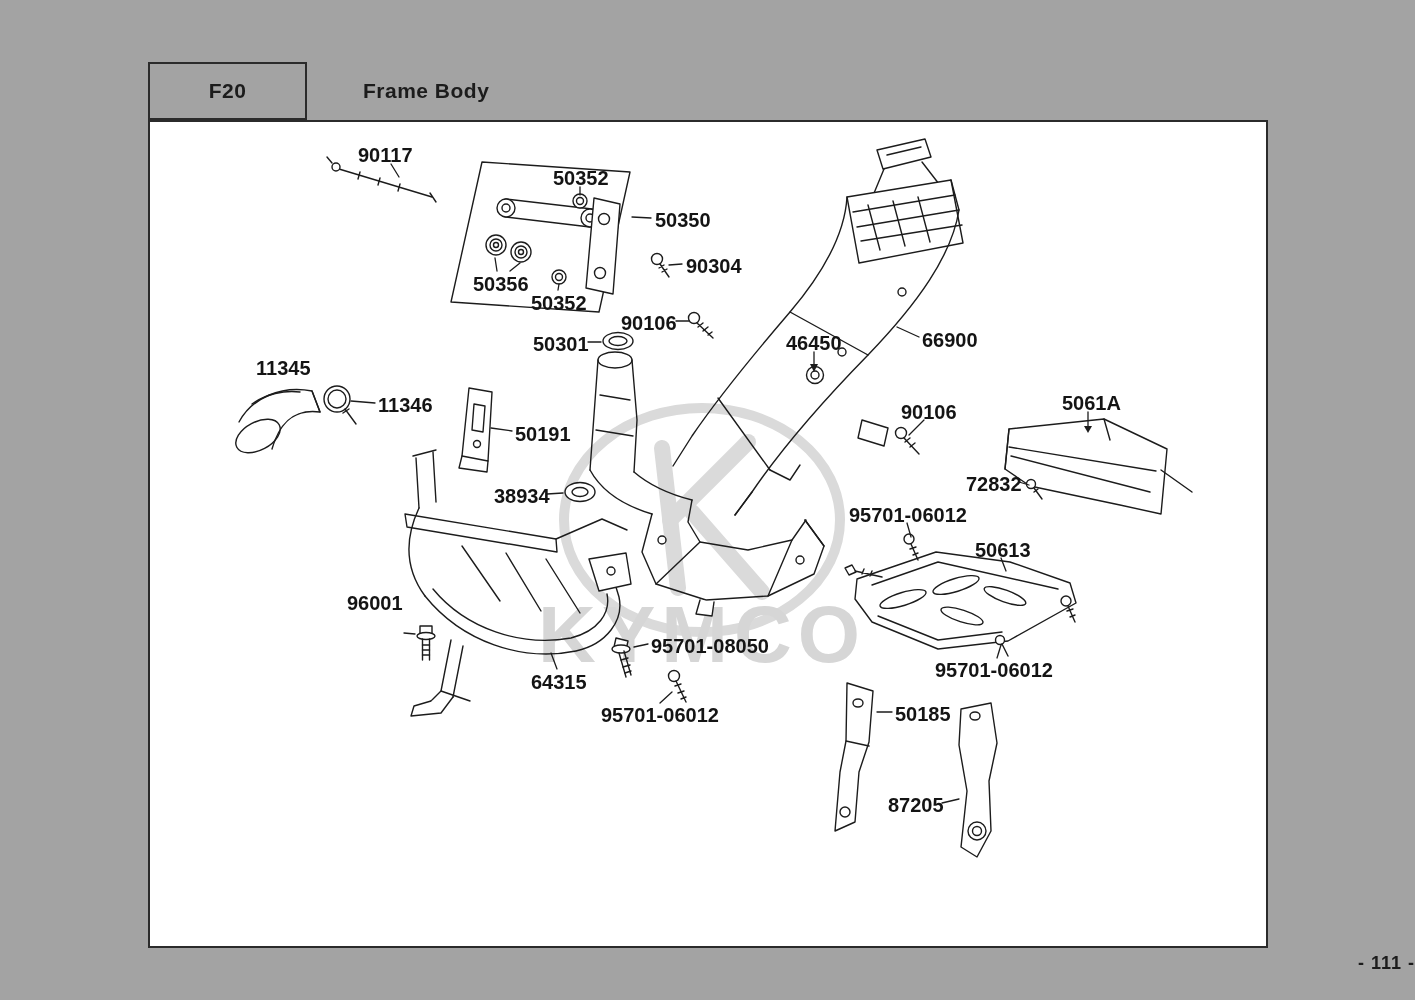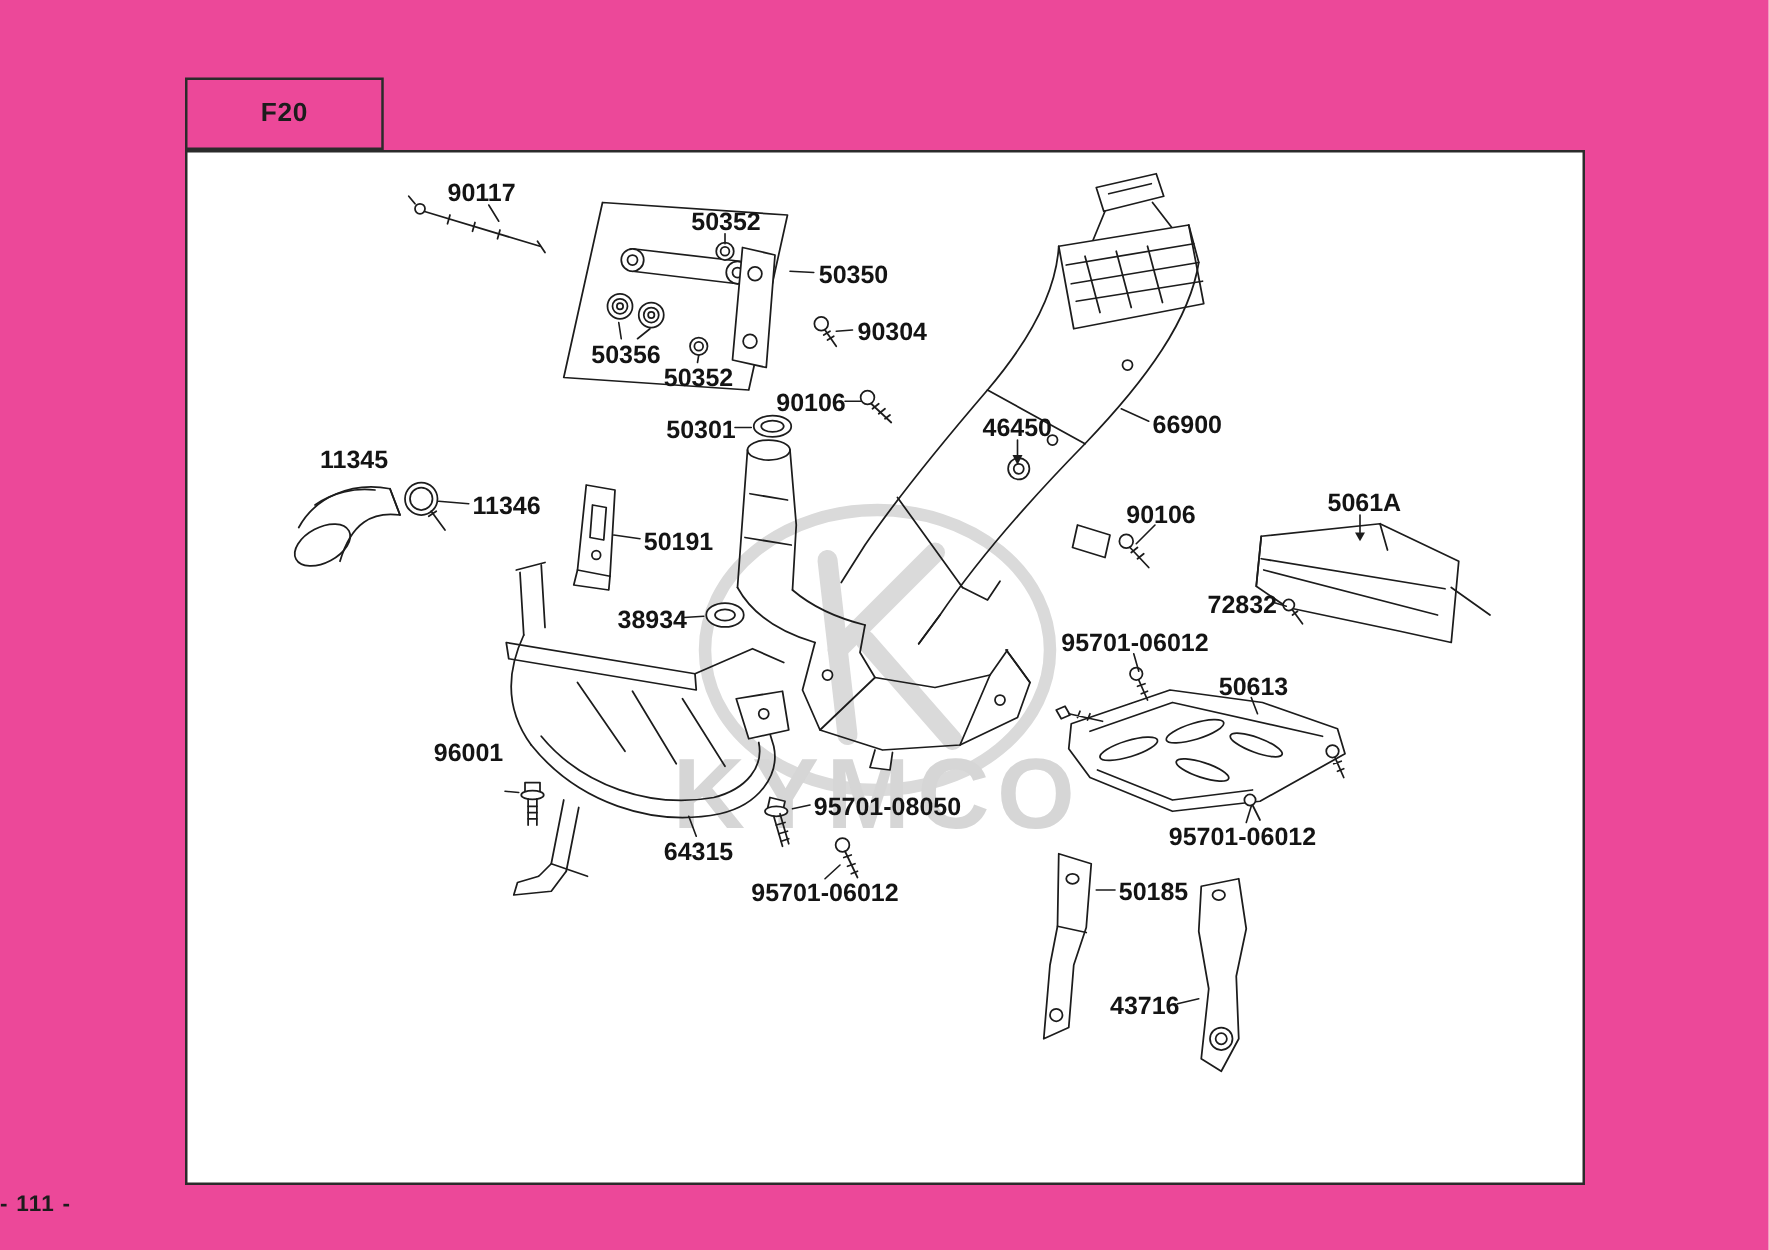--- a/index.html
+++ b/index.html
@@ -1,37 +1,38 @@
 <!DOCTYPE html>
 <html><head>
 <meta charset="utf-8">
 <style>
   html,body{margin:0;padding:0;background:#ffffff;}
   body{width:1415px;height:1000px;font-family:"Liberation Sans",sans-serif;color:#1c1c1c;}
-  .page{position:relative;width:1415px;height:1000px;overflow:hidden;background:#ec4899;}
+  .page{position:relative;width:1415px;height:1000px;overflow:hidden;background:#a3a3a3;}
   .code-box{position:absolute;left:148px;top:62px;width:159px;height:58px;border:2px solid #2b2b2b;
     box-sizing:border-box;display:flex;align-items:center;justify-content:center;
     font-size:21px;font-weight:bold;letter-spacing:.5px;}
   .header-title{position:absolute;left:363px;top:62px;height:58px;display:flex;align-items:center;
     font-size:21px;font-weight:bold;letter-spacing:.5px;}
   .diagram-frame{position:absolute;left:148px;top:120px;width:1120px;height:828px;
     border:2px solid #2b2b2b;box-sizing:border-box;background:#fff;}
   svg.art{position:absolute;left:0;top:0;width:1415px;height:1000px;}
   .lbl{position:absolute;font-size:20px;font-weight:bold;white-space:nowrap;color:#141414;}
-  .footer{position:absolute;left:0;top:953px;width:1415px;text-align:left;
+  .footer{position:absolute;left:0;top:953px;width:1415px;text-align:right;
     font-size:18px;font-weight:bold;letter-spacing:1px;}
 </style>
 </head>
 <body>
 
 <div class="page">
 
   <div class="code-box">
     <span>F20</span>
   </div>
+  <div class="header-title">Frame Body</div>
 
   <div class="diagram-frame"></div>
 
   <svg class="art" viewBox="0 0 1415 1000">
     <g stroke="#1c1c1c" stroke-width="1.4" fill="none" stroke-linejoin="round" stroke-linecap="round">
 
       <g stroke="#dadada">
         <ellipse cx="702" cy="520" rx="138" ry="112" stroke-width="10"></ellipse>
         <path d="M662 448 L678 588" stroke-width="16"></path>
         <path d="M748 442 L670 520" stroke-width="16"></path>
@@ -279,16 +280,16 @@
   <div class="lbl" style="left:966px;top:473px">72832</div>
   <div class="lbl" style="left:494px;top:485px">38934</div>
   <div class="lbl" style="left:849px;top:504px">95701-06012</div>
   <div class="lbl" style="left:975px;top:539px">50613</div>
   <div class="lbl" style="left:347px;top:592px">96001</div>
   <div class="lbl" style="left:651px;top:635px">95701-08050</div>
   <div class="lbl" style="left:531px;top:671px">64315</div>
   <div class="lbl" style="left:601px;top:704px">95701-06012</div>
   <div class="lbl" style="left:935px;top:659px">95701-06012</div>
   <div class="lbl" style="left:895px;top:703px">50185</div>
-  <div class="lbl" style="left:888px;top:794px">43716</div>
+  <div class="lbl" style="left:888px;top:794px">87205</div>
 
   <div class="footer">- 111 -</div>
 </div>
 
 </body></html>

